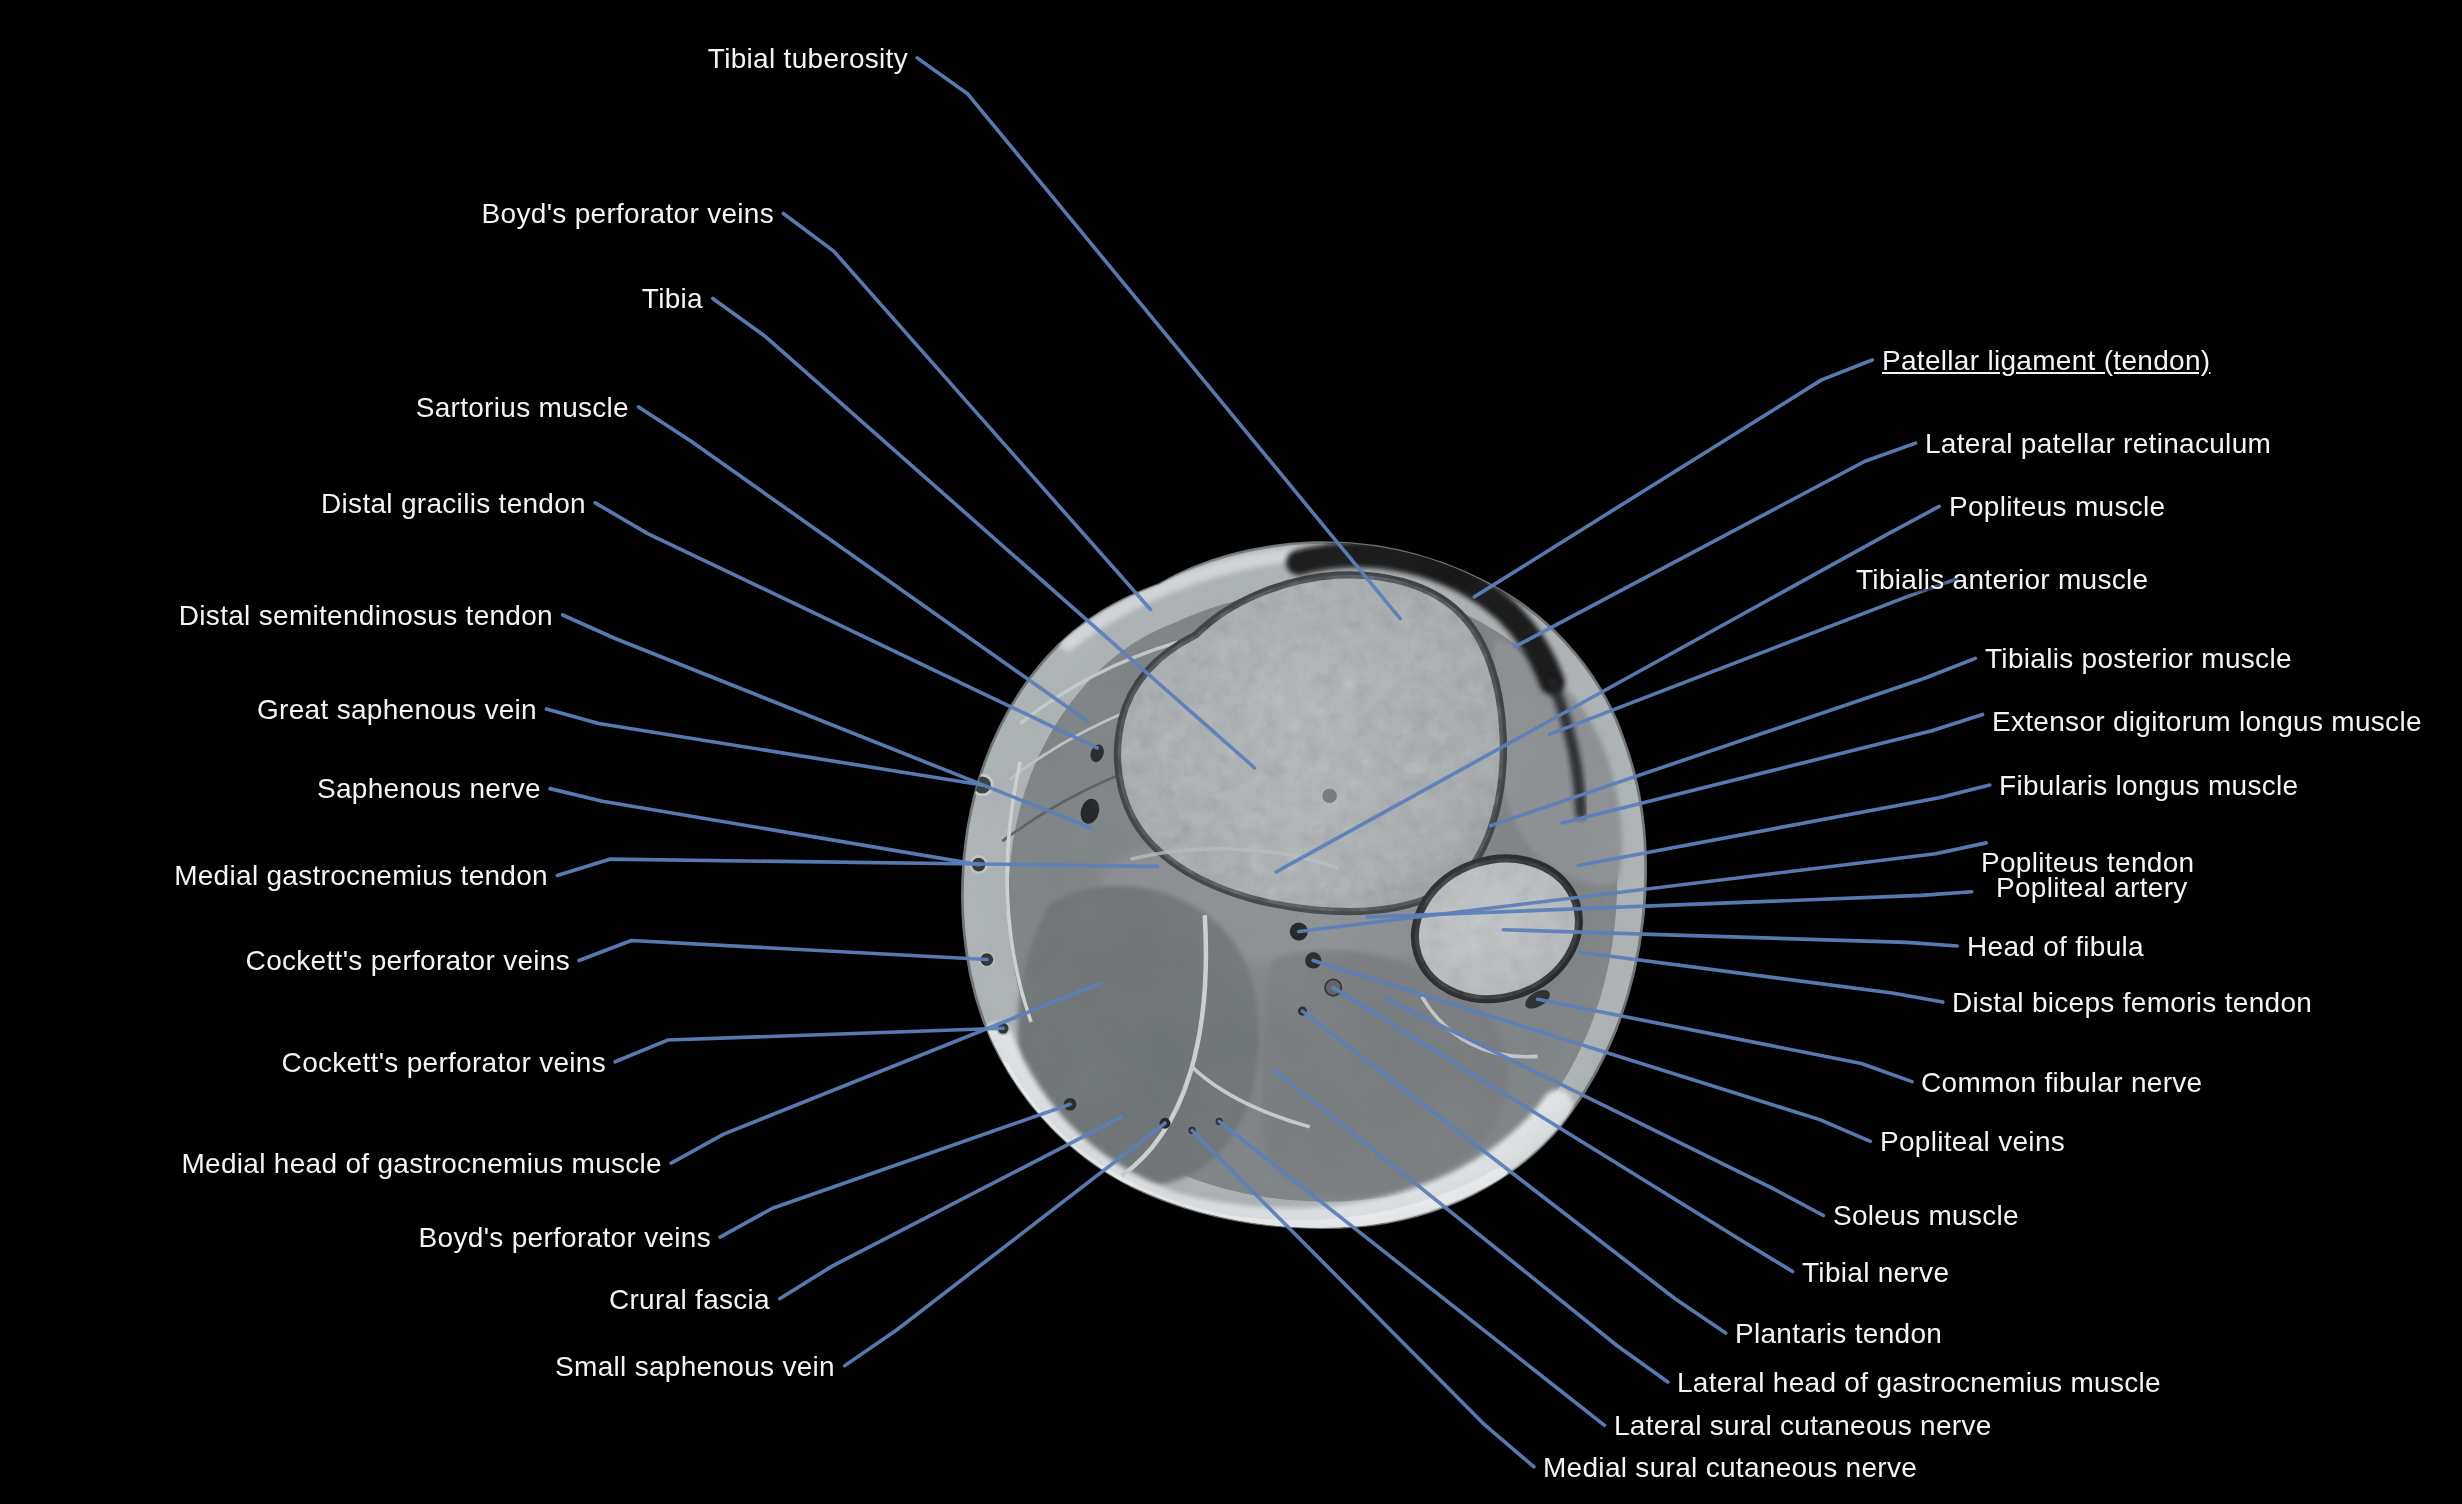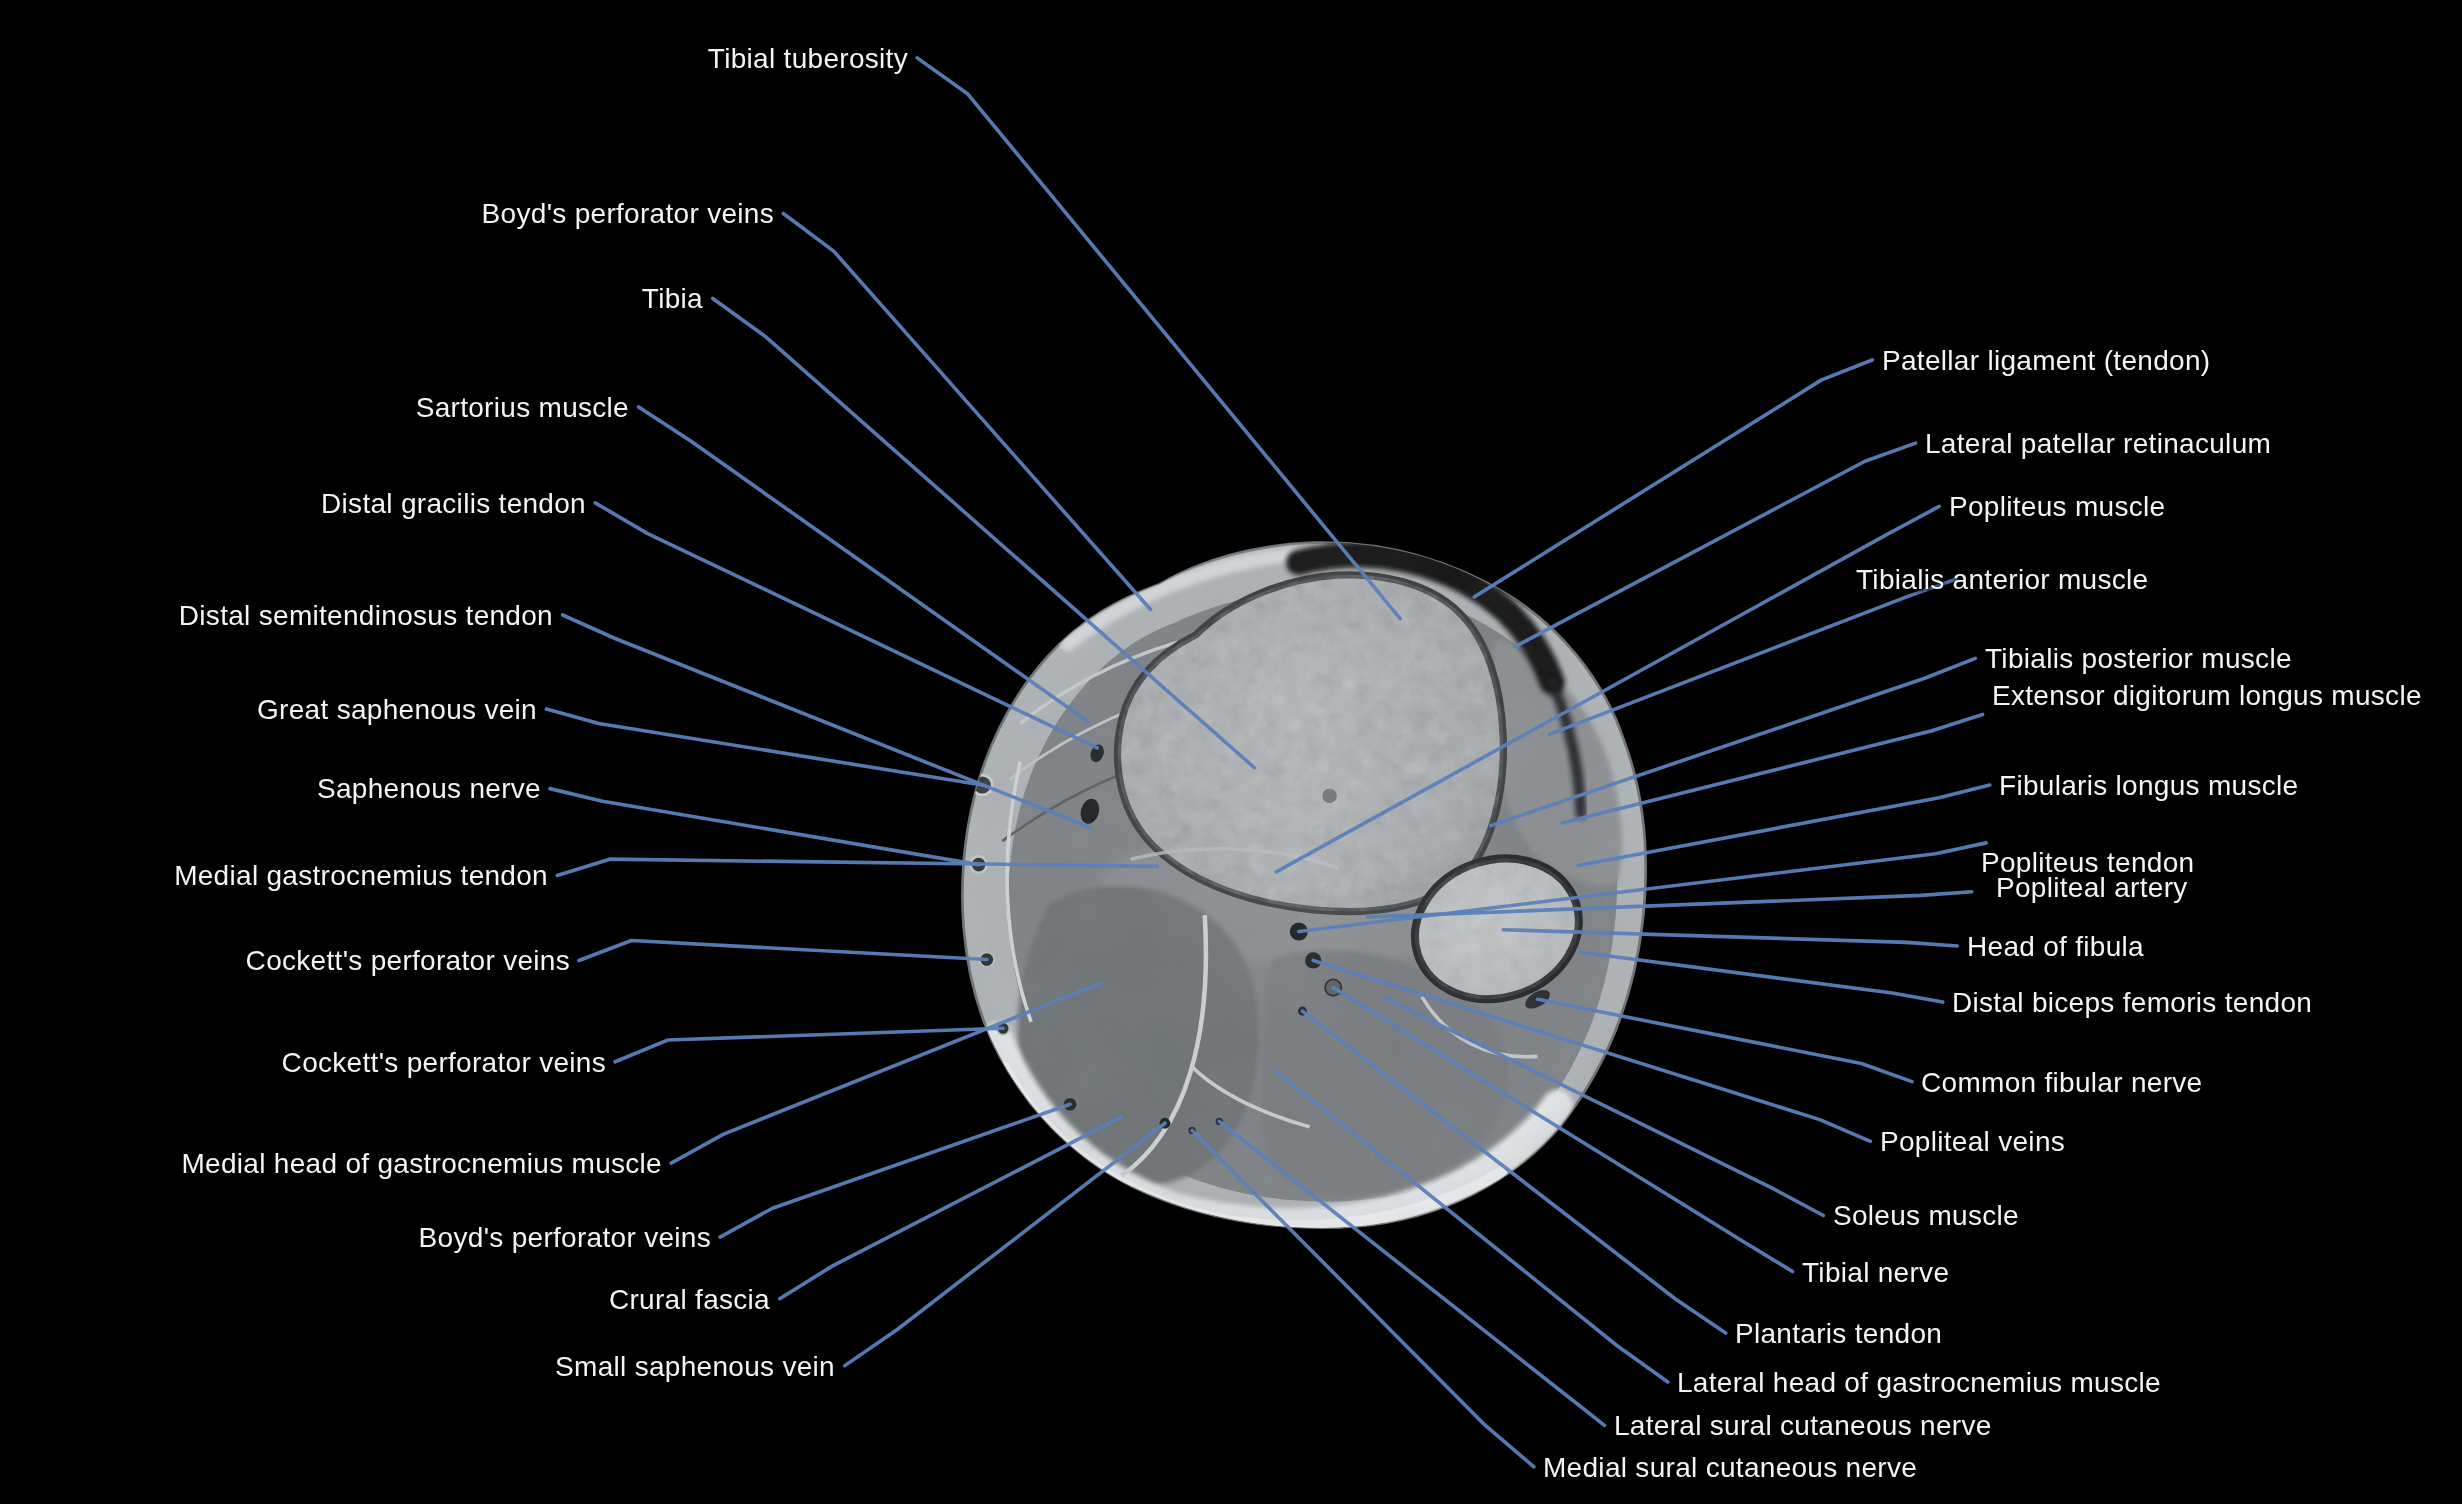--- a/index.html
+++ b/index.html
@@ -234,21 +234,21 @@
       <div class="anatomy-label right" style="left: 1735px; top: 1318px; text-align: center;">Plantaris tendon</div>
       <div class="anatomy-label right" style="left: 1802px; top: 1257px; text-align: center;">Tibial nerve</div>
       <div class="anatomy-label right" style="left: 1833px; top: 1200px; text-align: right;">Soleus muscle</div>
       <div class="anatomy-label right" style="left: 1880px; top: 1126px;">Popliteal veins</div>
       <div class="anatomy-label right" style="left: 1921px; top: 1067px;">Common fibular nerve</div>
       <div class="anatomy-label right" style="left: 1952px; top: 987px;">Distal biceps femoris tendon</div>
       <div class="anatomy-label right" style="left: 1967px; top: 931px;">Head of fibula</div>
       <div class="anatomy-label right" style="left: 1981px; top: 847px;">Popliteus tendon</div>
       <div class="anatomy-label right" style="left: 1996px; top: 828px; margin-top: 44px;">Popliteal artery</div>
       <div class="anatomy-label right" style="left: 1999px; top: 770px;">Fibularis longus muscle</div>
-      <div class="anatomy-label right" style="left: 1992px; top: 680px;">Extensor digitorum longus muscle</div>
+      <div class="anatomy-label right" style="left: 1992px; top: 706px;">Extensor digitorum longus muscle</div>
       <div class="anatomy-label right" style="left: 1985px; top: 643px;">Tibialis posterior muscle</div>
       <div class="anatomy-label right" style="left: 1856px; top: 564px;">Tibialis anterior muscle</div>
       <div class="anatomy-label right" style="left: 1949px; top: 491px;">Popliteus muscle</div>
       <div class="anatomy-label right" style="left: 1925px; top: 428px;">Lateral patellar retinaculum</div>
-      <div class="anatomy-label right" style="left: 1882px; top: 345px;">Patellar ligament (tendon)</div>
+      <div class="anatomy-label right" style="left: 1882px; top: 345px; text-decoration: underline;">Patellar ligament (tendon)</div>
     </div>
 </div>
 
 
 </body></html>

